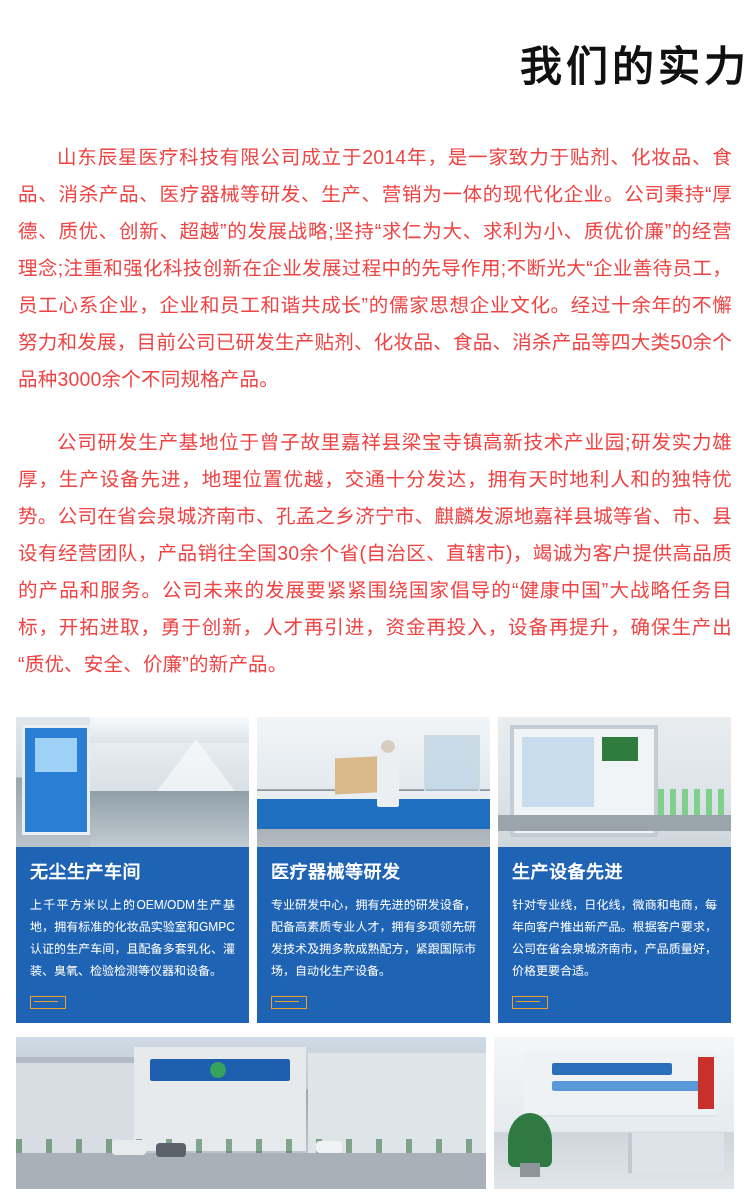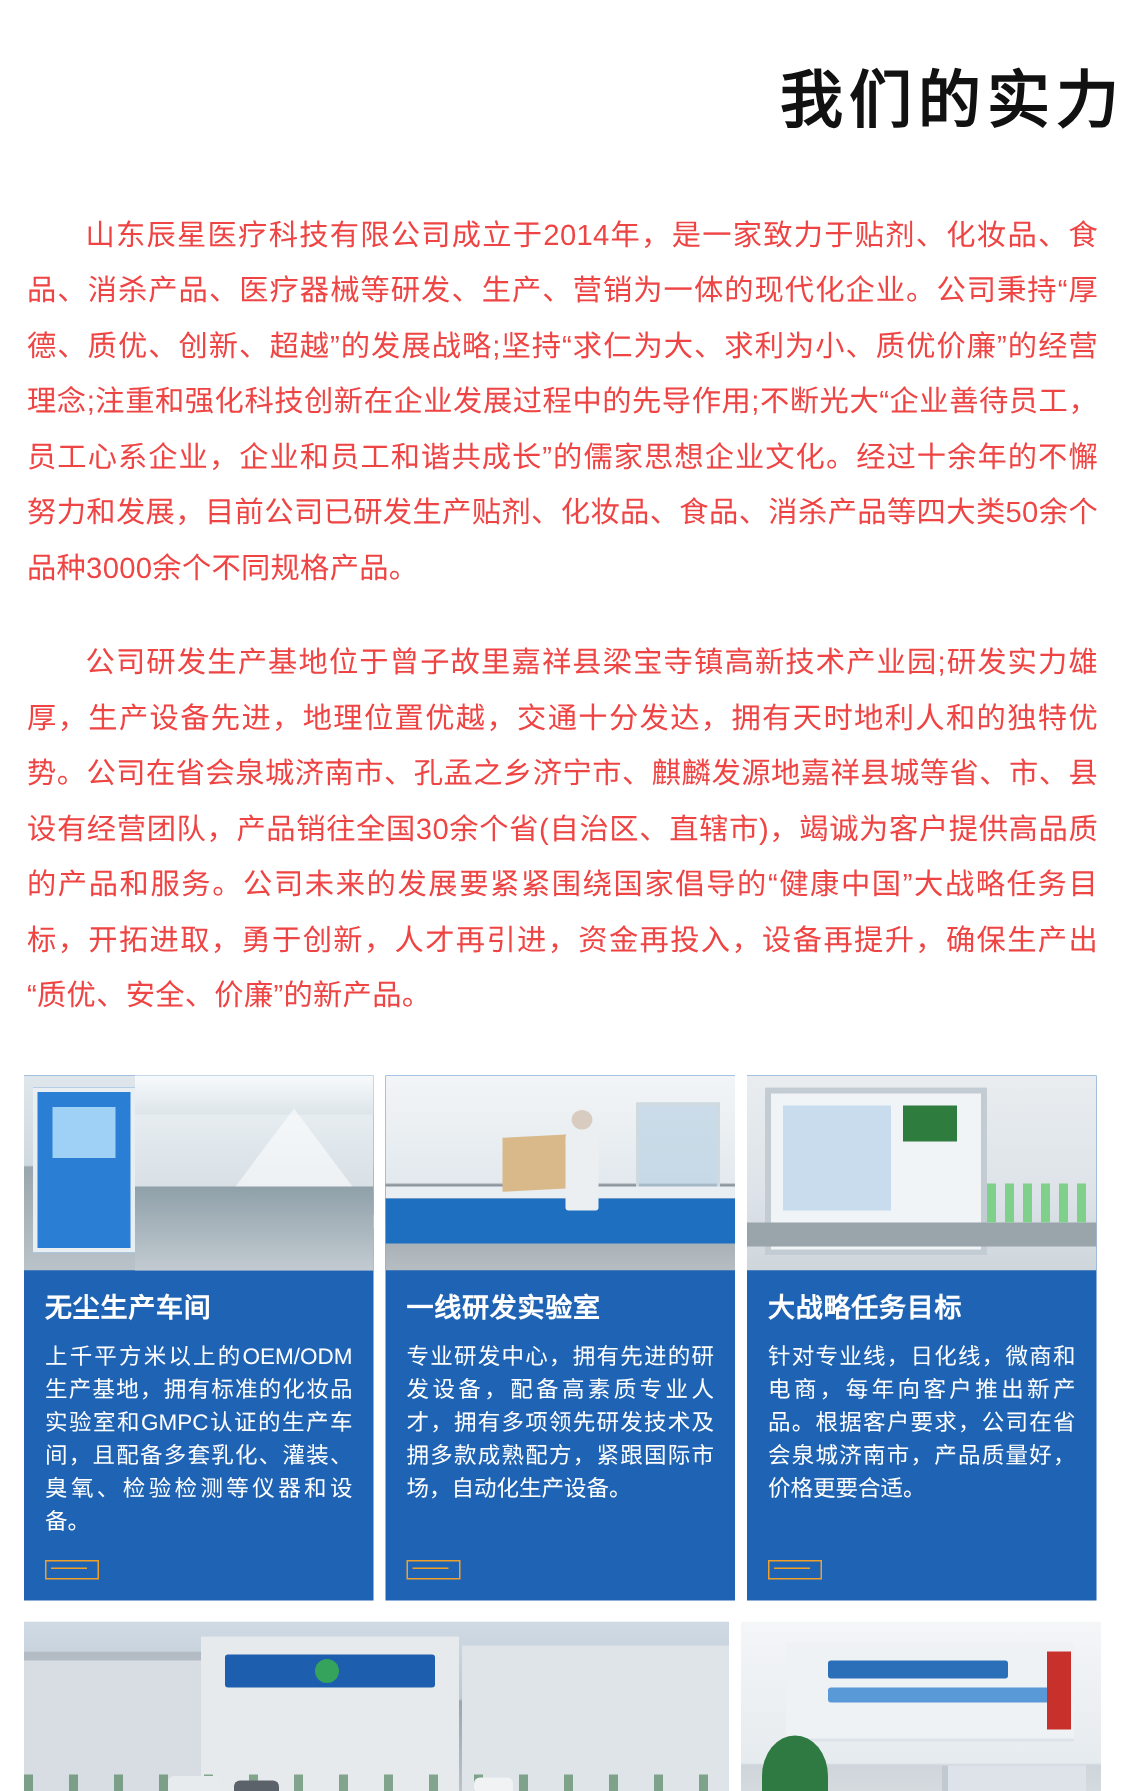--- a/index.html
+++ b/index.html
@@ -74,21 +74,21 @@
     flex-direction: column;
   }
   .card-title {
     font-size: 18px;
     font-weight: bold;
     line-height: 1.3;
     margin-bottom: 10px;
     letter-spacing: 0.5px;
   }
   .card-desc {
-    font-size: 15px;
+    font-size: 12px;
     line-height: 22px;
     text-align: justify;
     flex: 1;
   }
   .card-more {
     margin-top: 14px;
     margin-bottom: 4px;
     width: 34px;
     height: 11px;
     border: 1px solid #f0a02a;
@@ -207,38 +207,38 @@
       <div class="card-photo">
         <div class="ph pc2">
           <div class="cab"></div>
           <div class="benchtop"></div>
           <div class="bench"></div>
           <div class="box"></div>
           <div class="person"></div>
         </div>
       </div>
       <div class="card-body">
-        <div class="card-title">一线研发实验室</div>
+        <div class="card-title">医疗器械等研发</div>
         <div class="card-desc">专业研发中心，拥有先进的研发设备，配备高素质专业人才，拥有多项领先研发技术及拥多款成熟配方，紧跟国际市场，自动化生产设备。</div>
         <div class="card-more"></div>
       </div>
     </div>
 
     <div class="card">
       <div class="card-photo">
         <div class="ph pc3">
           <div class="frame"></div>
           <div class="glass"></div>
           <div class="panel"></div>
           <div class="belt"></div>
           <div class="bottles"></div>
         </div>
       </div>
       <div class="card-body">
-        <div class="card-title">大战略任务目标</div>
+        <div class="card-title">生产设备先进</div>
         <div class="card-desc">针对专业线，日化线，微商和电商，每年向客户推出新产品。根据客户要求，公司在省会泉城济南市，产品质量好，价格更要合适。</div>
         <div class="card-more"></div>
       </div>
     </div>
 
   </div>
 
   <div class="gallery">
 
     <div class="grow-2">

